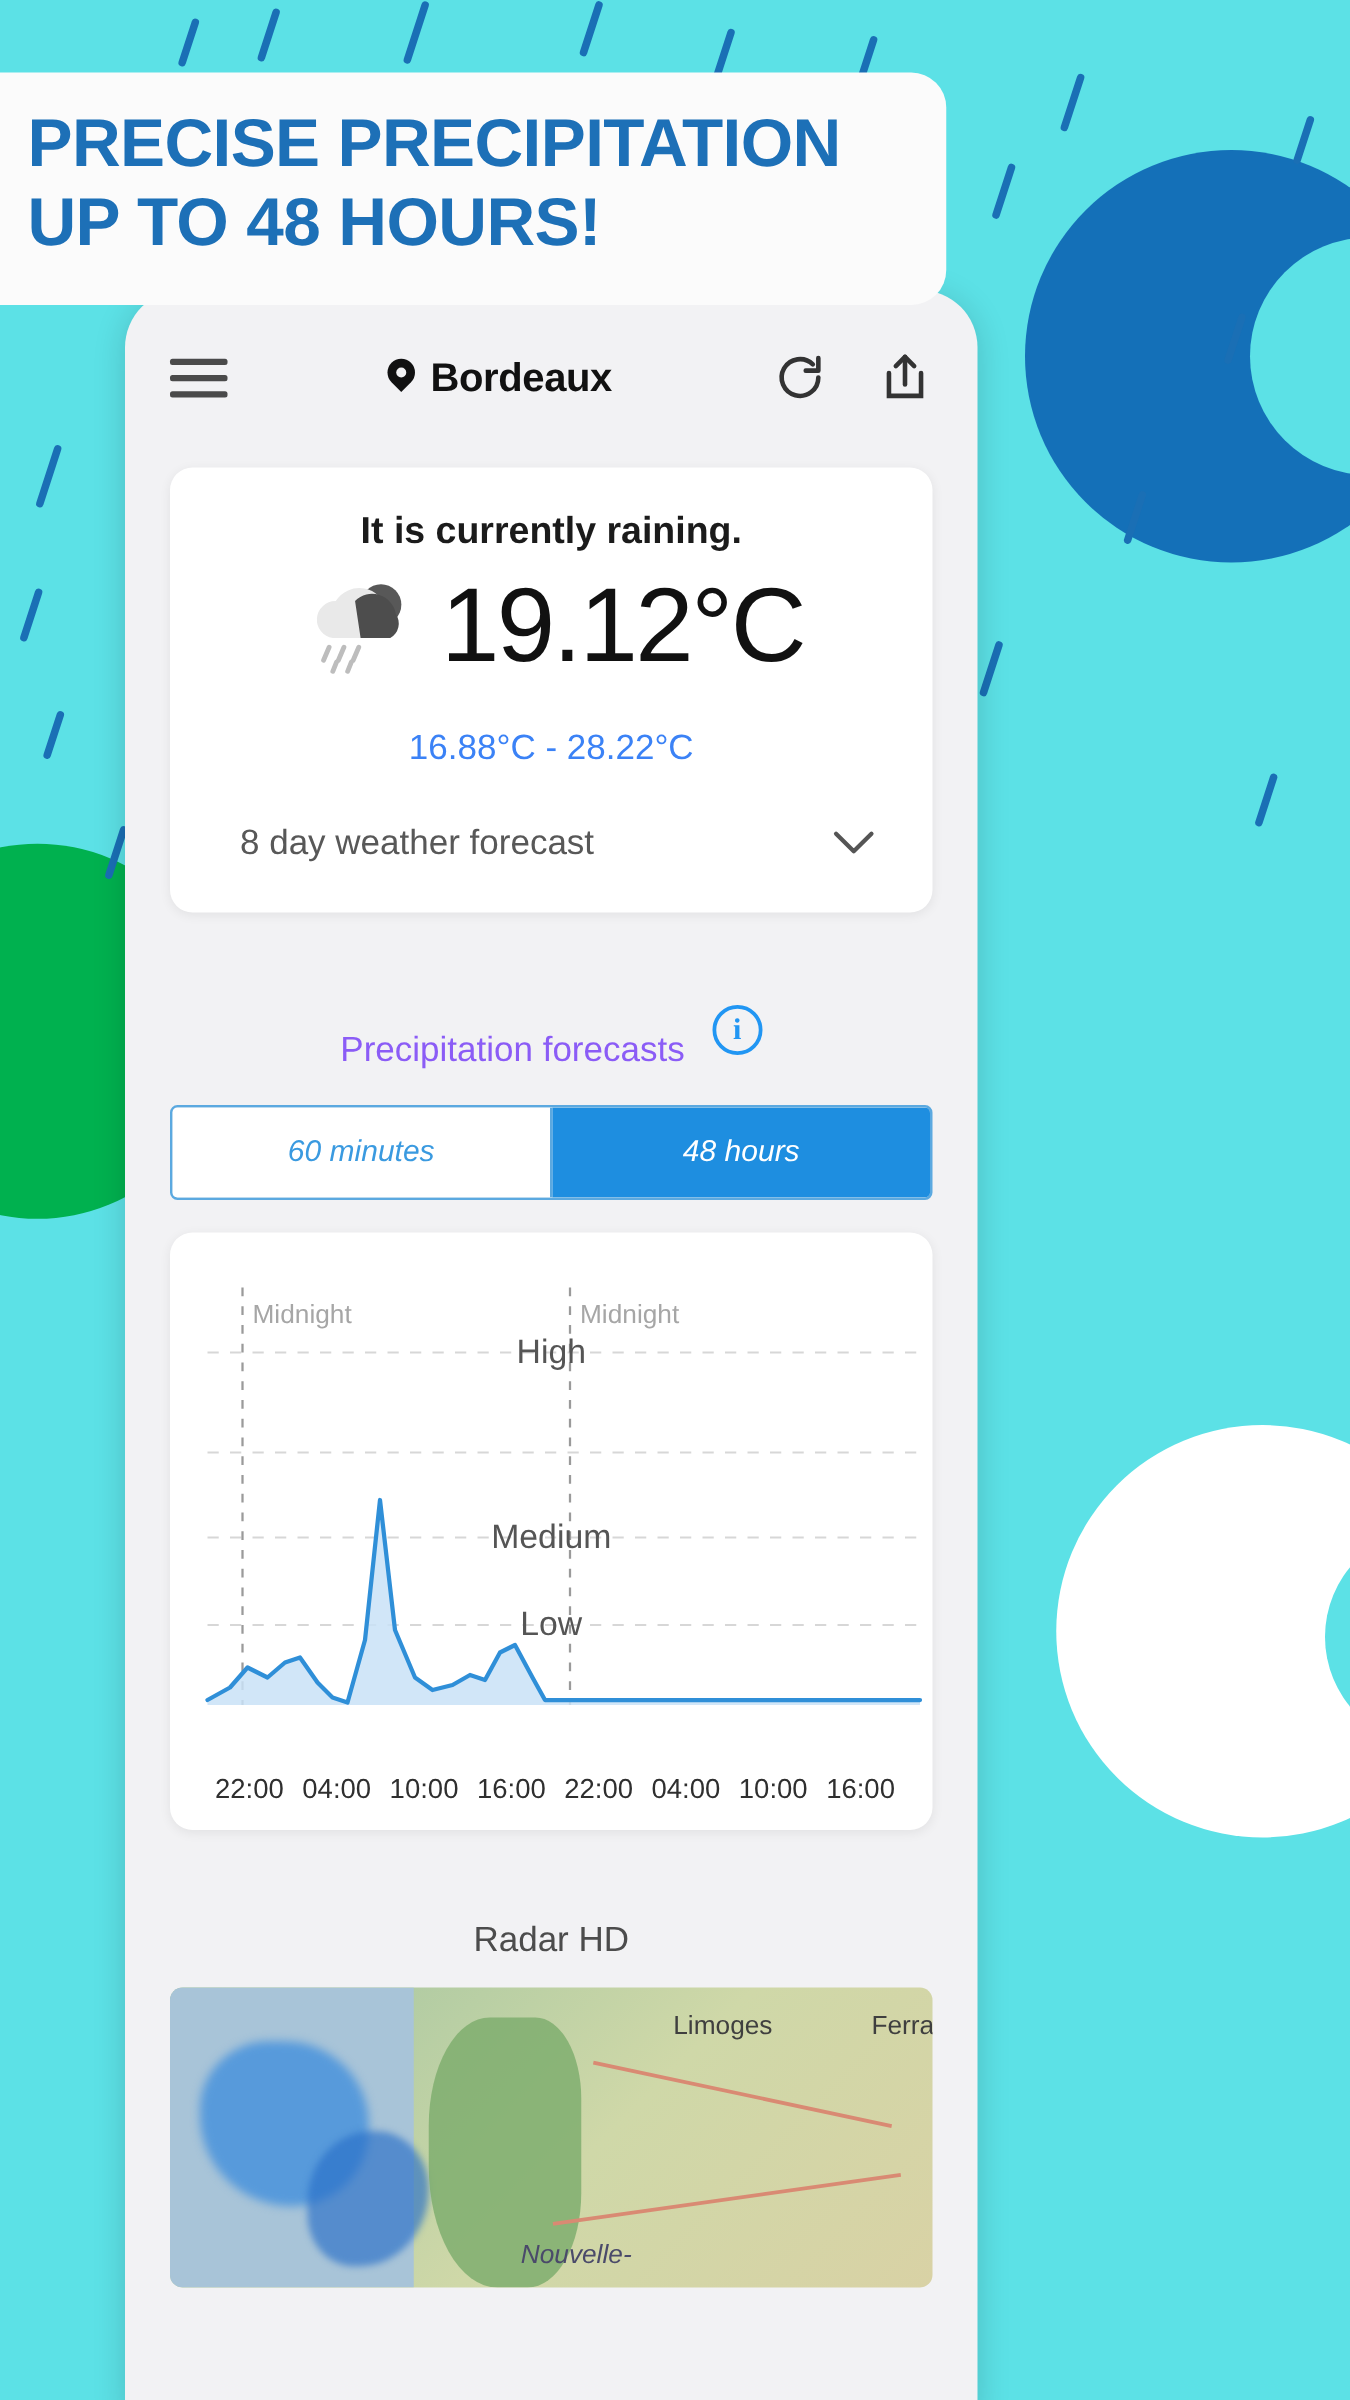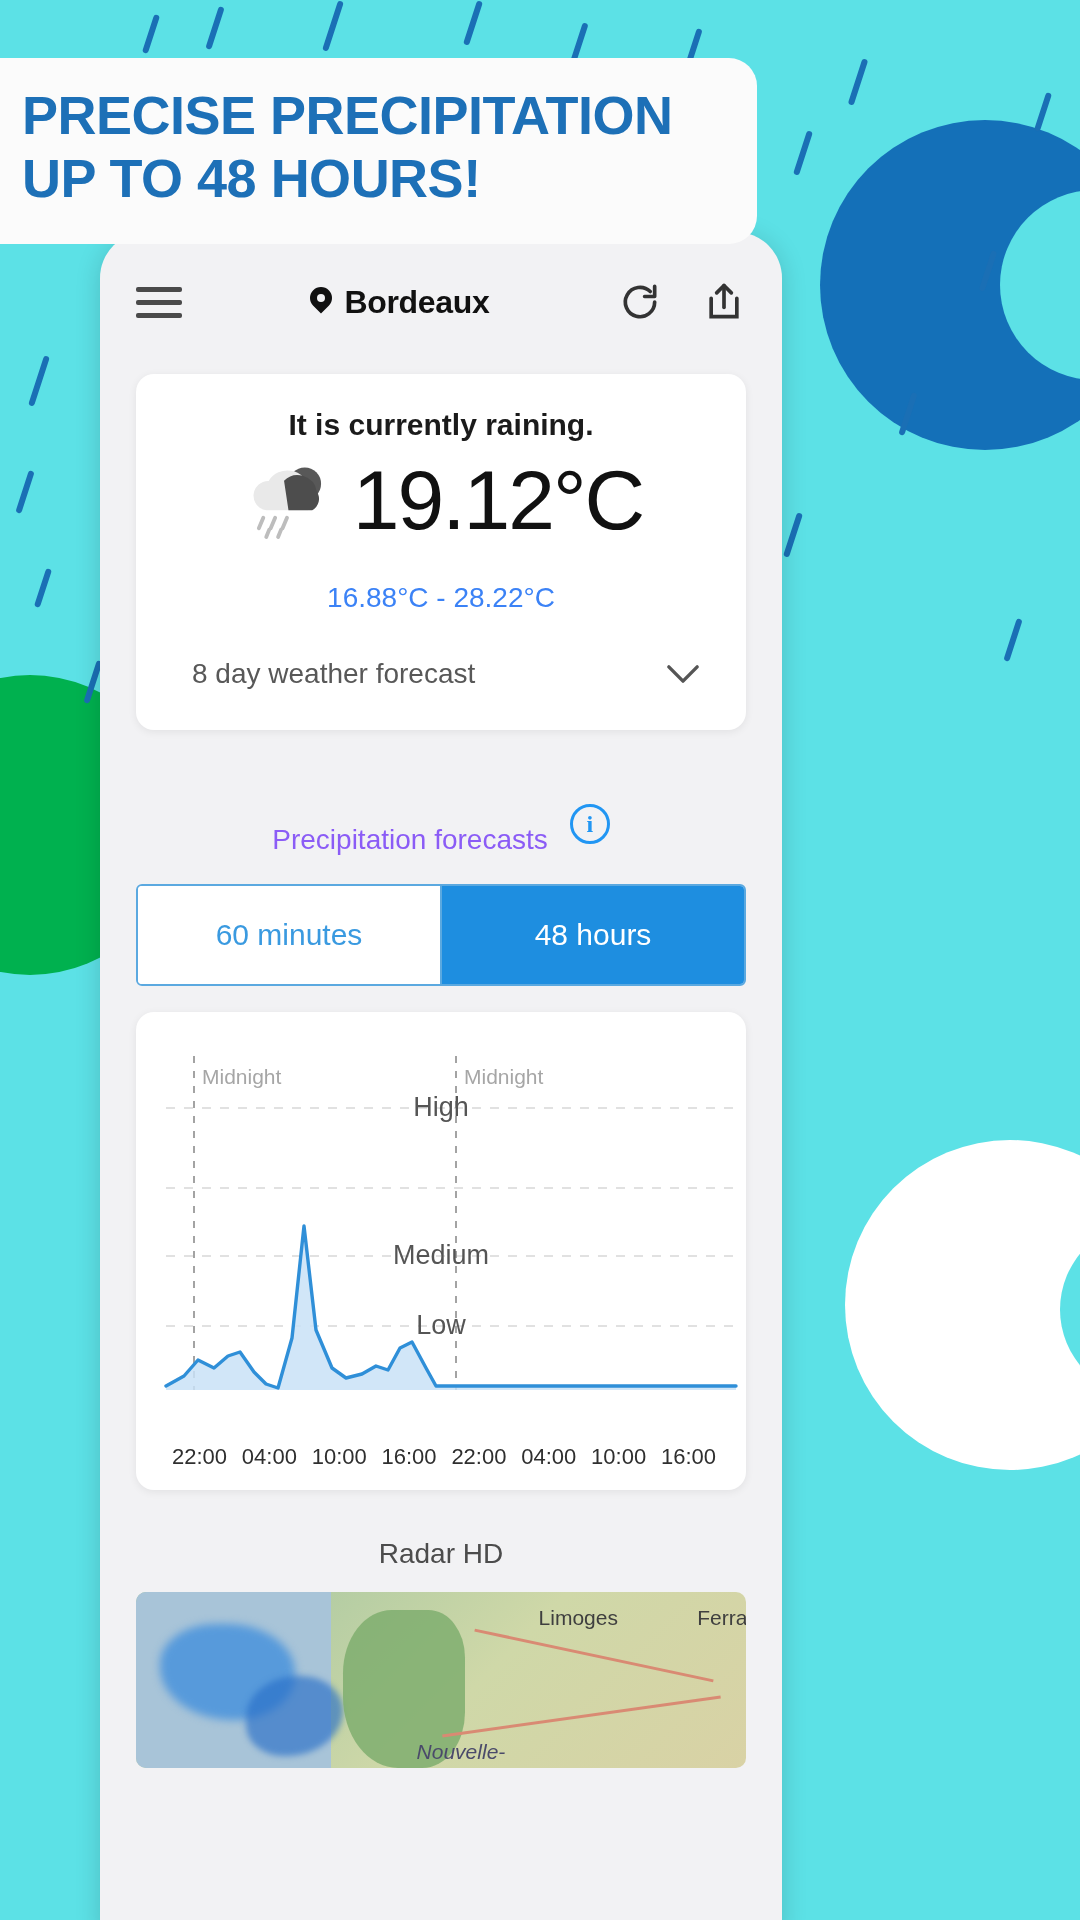--- a/index.html
+++ b/index.html
@@ -144,42 +144,42 @@
     border-radius: 50%; color: #2196f3; font-size: 24px;
     font-weight: bold; display: flex; align-items: center;
     justify-content: center; font-family: "Liberation Serif", serif;
     cursor: pointer;
   }
   .tabs {
     display: flex; margin: 28px 36px 0;
     border: 2px solid #5ba9e0; border-radius: 6px; overflow: hidden;
   }
   .tab {
-    flex: 1; text-align: center; padding: 32px 0;
-    font-size: 30px; color: #3a9ae0; background: #fff;
-    border-right: 2px solid #5ba9e0; cursor: pointer;
+    flex: 1; text-align: center; padding: 22px 0;
+    font-size: 24px; color: #3a9ae0; background: #fff;
+    border-right: 2px solid #5ba9e0; cursor: pointer; font-style: italic;
   }
   .tab:last-child { border-right: none; }
   .tab.active { background: #1e8ee0; color: #fff; }
 
   
   .chart-card { margin-top: 26px; padding: 26px 0 20px; }
   .chart-svg { display: block; width: 100%; height: 400px; }
   .axis-row {
     display: flex; justify-content: space-between;
     padding: 0 30px 0 36px; margin-top: 6px;
   }
   .axis-lbl { font-size: 22px; color: #2f2f2f; }
 
   
   .radar-title {
-    text-align: center; font-size: 28px; color: #4c4c4c; margin-top: 48px;
+    text-align: center; font-size: 28px; color: #4c4c4c; margin-top: 72px;
   }
   .radar-map {
-    margin: 22px 36px 0; height: 176px; border-radius: 10px;
+    margin: 22px 36px 0; height: 240px; border-radius: 10px;
     position: relative; overflow: hidden;
     background: linear-gradient(135deg,#9fc3a0 0%,#b9cfa4 30%,#cfd8a8 55%,#d9d2a5 100%);
   }
   .map-sea { position:absolute; left:0; top:0; width:32%; height:100%;
              background:#a8c4d8; }
   .map-rain-a { position:absolute; left:4%; top:18%; width:22%; height:55%;
                 background:rgba(60,140,220,.75); border-radius:45% 55% 50% 60%; filter: blur(4px); }
   .map-rain-b { position:absolute; left:18%; top:48%; width:16%; height:45%;
                 background:rgba(40,110,200,.65); border-radius:55% 45% 60% 40%; filter: blur(3px); }
   .map-green { position:absolute; left:34%; top:10%; width:20%; height:90%;

